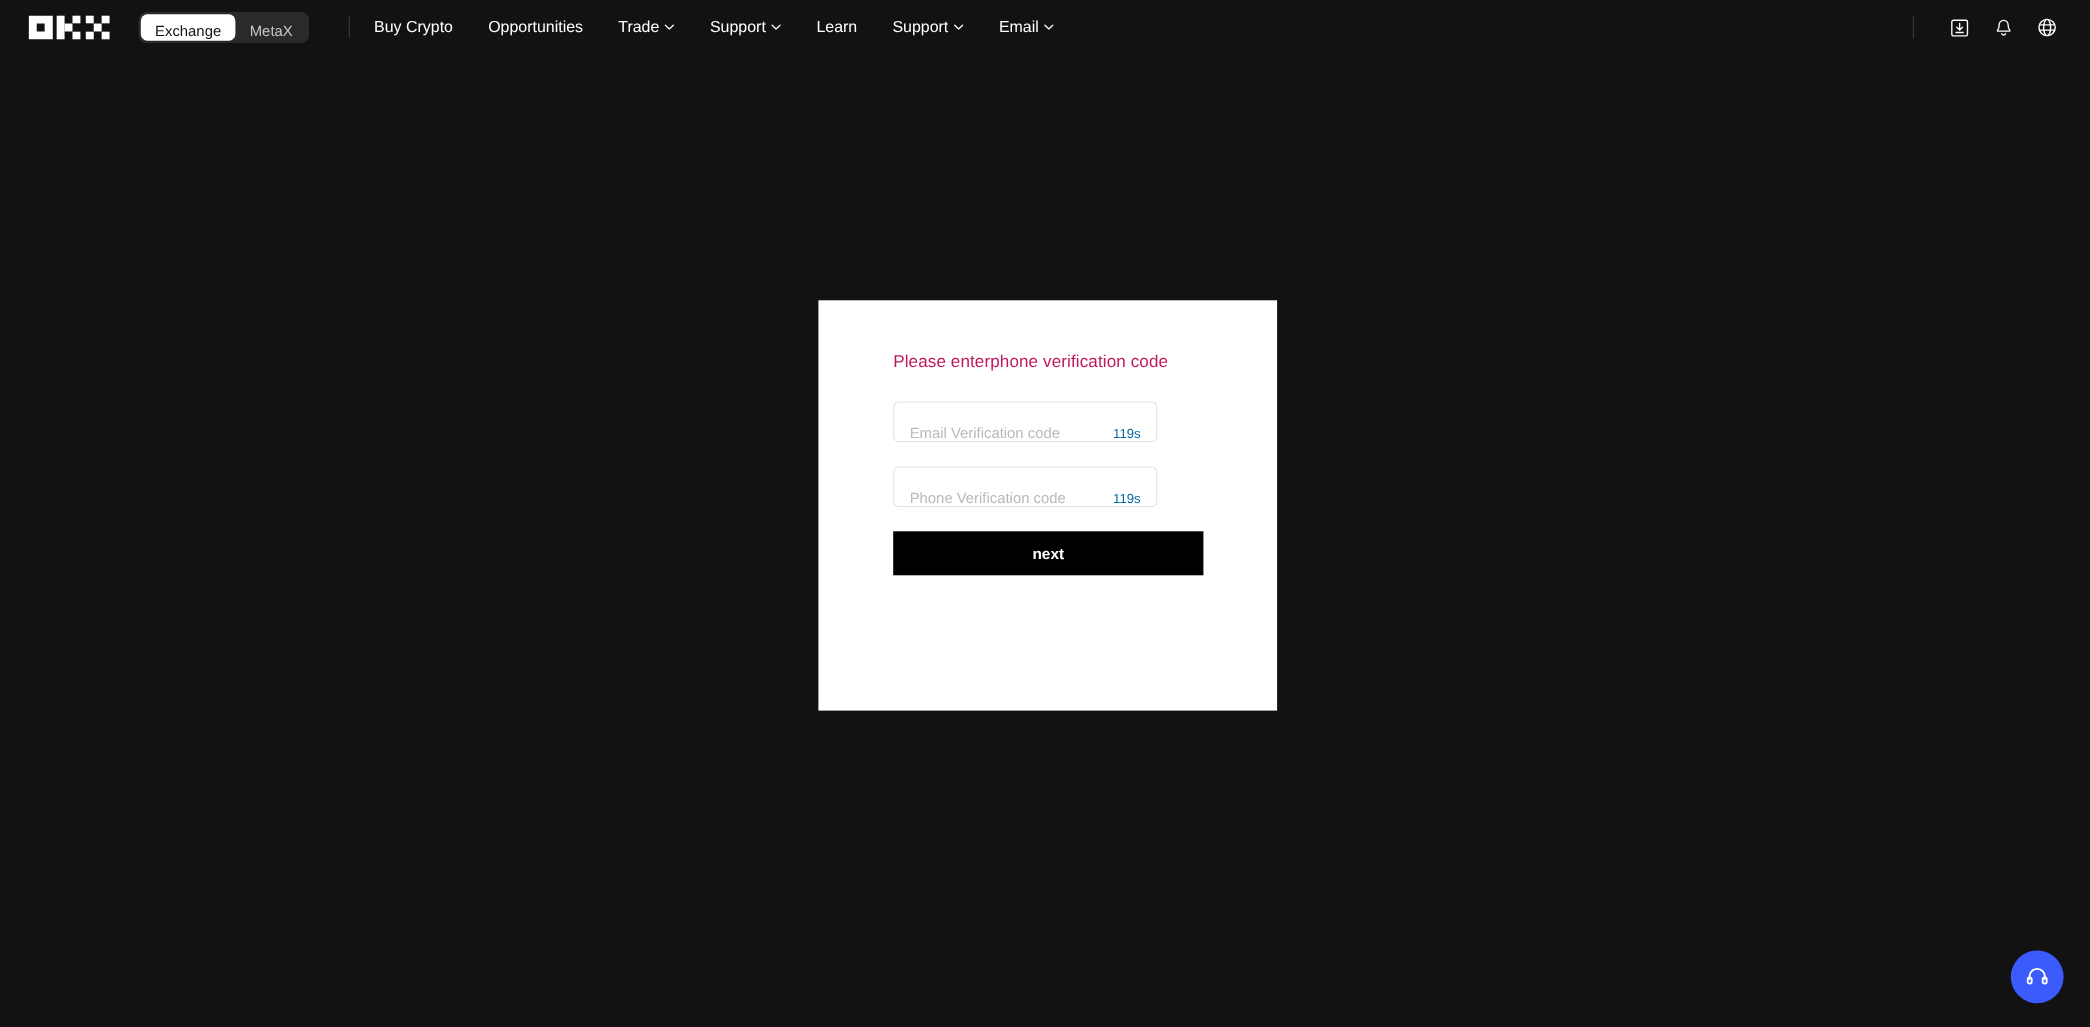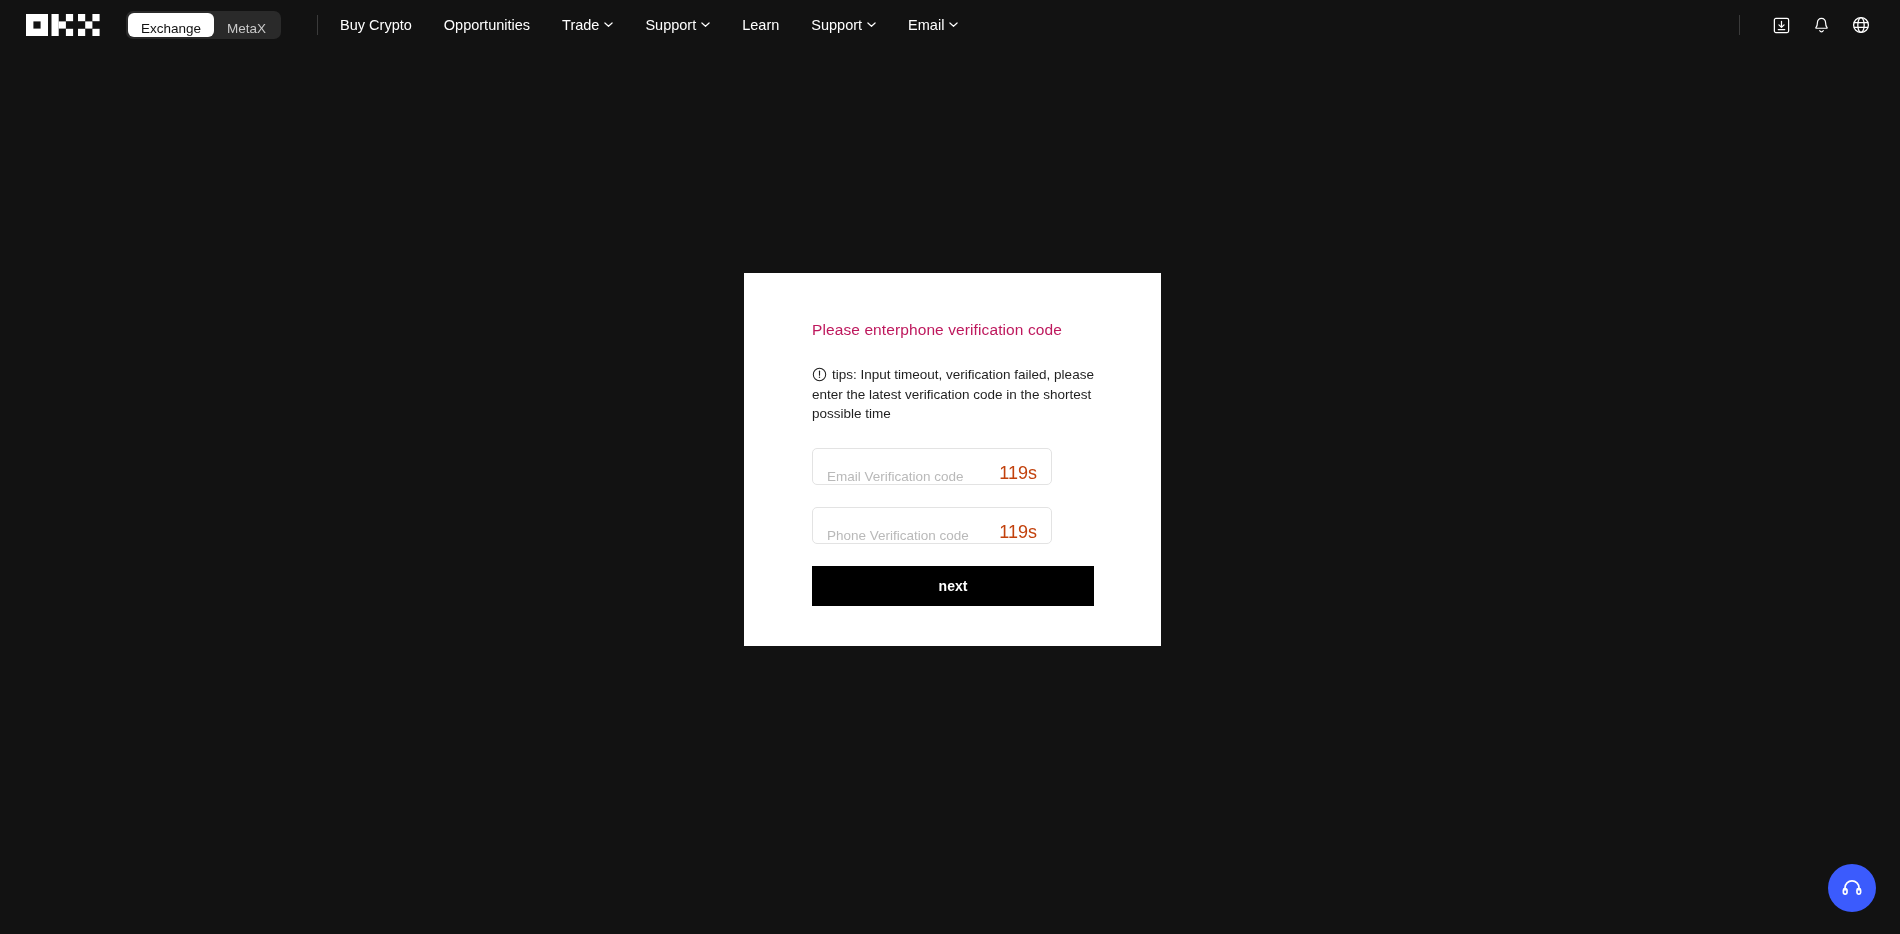--- a/index.html
+++ b/index.html
@@ -176,22 +176,22 @@
     outline: none;
     flex: 1 1 auto;
     font-family: "Liberation Sans", sans-serif;
     font-size: 13.5px;
     color: #1f1f1f;
     background: transparent;
     min-width: 0;
   }
   .field input::placeholder { color: #b9b9b9; }
   .field .countdown {
-    font-size: 18px;
-    color: #c2410c;
+    font-size: 12px;
+    color: #0369a1;
     margin-left: 10px;
     white-space: nowrap;
     cursor: pointer;
     margin-top: 24px;
   }
 
   .next-btn {
     width: 282px;
     height: 40px;
     background: #000000;
@@ -337,29 +337,20 @@
   </div>
 </div>
 
 <div class="stage">
 
   <div class="card">
     <div class="card-inner">
 
       <div class="card-title">Please enterphone verification code</div>
 
-      <div class="tips">
-        <span class="tips-icon">
-          <svg width="15" height="15" viewBox="0 0 16 16">
-            <circle cx="8" cy="8" r="6.6" fill="none" stroke="#1f1f1f" stroke-width="1.1"></circle>
-            <path d="M8 4.4v4.3" fill="none" stroke="#1f1f1f" stroke-width="1.2" stroke-linecap="round"></path>
-            <circle cx="8" cy="11" r="0.75" fill="#1f1f1f"></circle>
-          </svg>
-        </span><span>tips: Input timeout, verification failed, please enter the latest verification code in the shortest possible time</span>
-      </div>
 
       <div class="field">
         <input type="text" value="" placeholder="Email Verification code" style="">
         <span class="countdown">119s</span>
       </div>
 
       <div class="field">
         <input type="text" value="" placeholder="Phone Verification code" style="">
         <span class="countdown">119s</span>
       </div>

